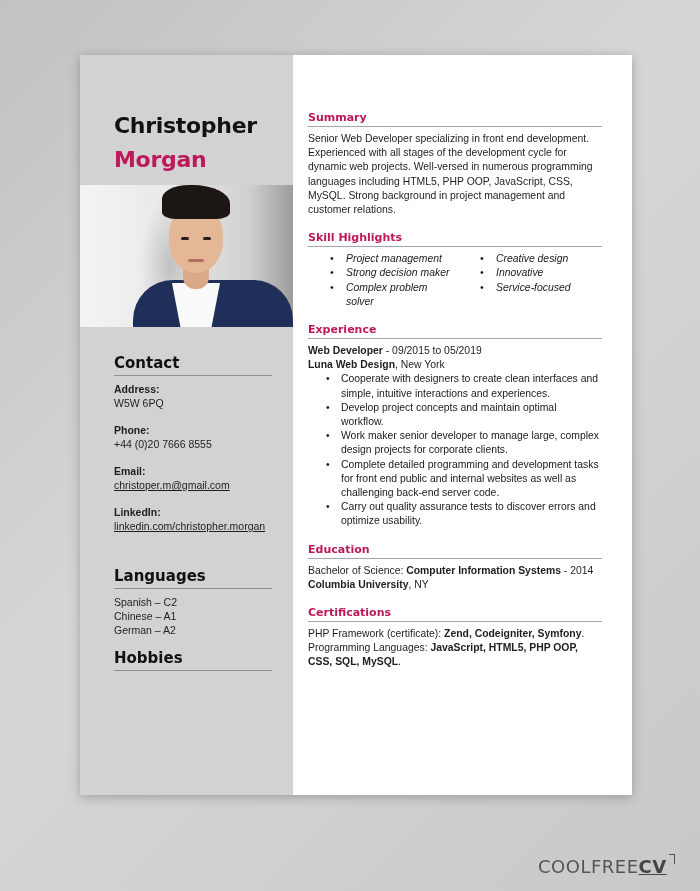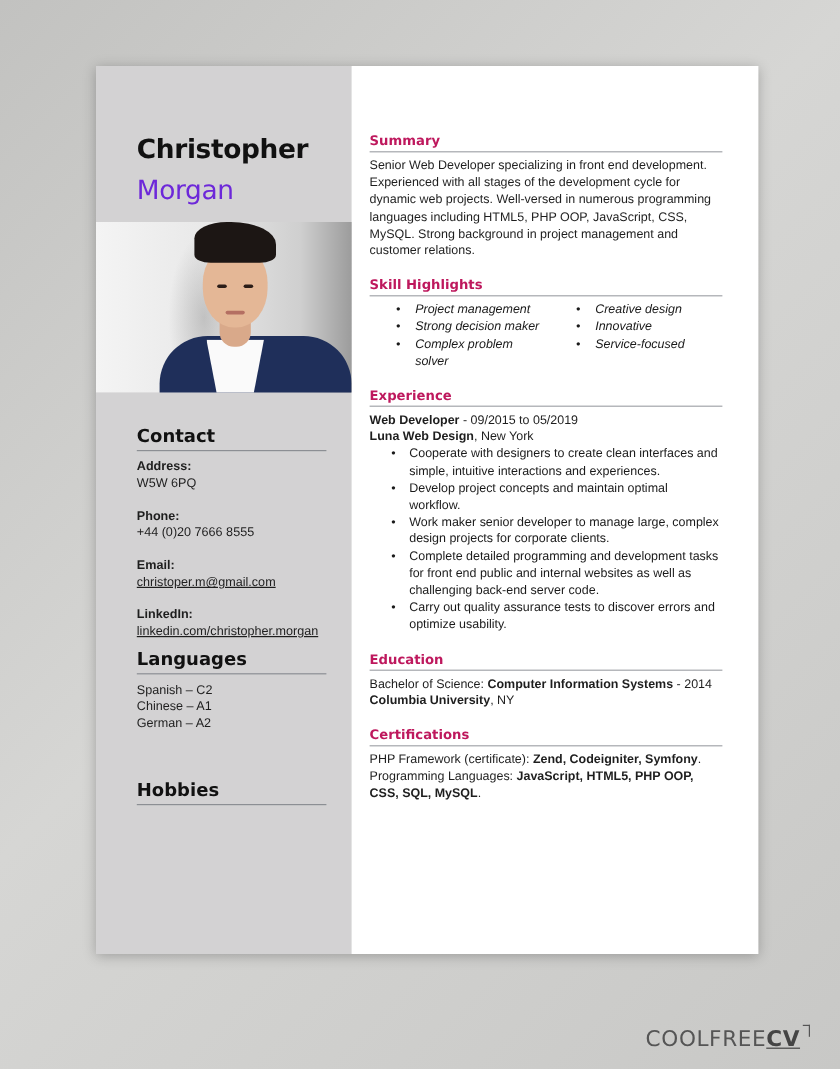--- a/index.html
+++ b/index.html
@@ -21,22 +21,22 @@
   }
   .main { flex:1; padding: 56px 30px 0 15px; }
 
   .name-first {
     position:absolute; left:34px; top:58px;
     font-family:"DejaVu Sans", sans-serif; font-weight:bold;
     font-size:22px; color:#111; letter-spacing:-0.3px;
   }
   .name-last {
     position:absolute; left:34px; top:92px;
-    font-family:"DejaVu Sans", sans-serif; font-weight:normal;
-    font-size:22px; color:#6d28d9; letter-spacing:-0.3px;
+    font-family:"DejaVu Sans", sans-serif; font-weight:bold;
+    font-size:22px; color:#be185d; letter-spacing:-0.3px;
   }
   .photo {
     position:absolute; left:0; top:130px; width:213px; height:142px;
     background: linear-gradient(90deg, #f4f4f4 0%, #e8e8e8 45%, #cfcfcf 80%, #9c9c9c 100%);
     overflow:hidden;
   }
   .photo .shadow { position:absolute; left:60px; top:10px; width:60px; height:140px;
     background: radial-gradient(ellipse at center, rgba(120,120,120,0.35) 0%, rgba(120,120,120,0) 70%); }
   .photo .jacket { position:absolute; left:53px; top:95px; width:160px; height:60px;
     background:#1f2f5a; border-radius:40px 40px 0 0; }
@@ -122,21 +122,21 @@
           <div class="lbl">Email:</div>
           <div class="ul">christoper.m@gmail.com</div>
         </div>
         <div class="contact-item">
           <div class="lbl">LinkedIn:</div>
           <div class="ul">linkedin.com/christopher.morgan</div>
         </div>
       </div>
     </div>
 
-    <div class="side-section" style="top:485px">
+    <div class="side-section" style="top:512px">
       <div class="side-h">Languages</div>
       <div class="side-text">
         <div>Spanish – C2</div>
         <div>Chinese – A1</div>
         <div>German – A2</div>
       </div>
     </div>
 
     <div class="side-section" style="top:594px">
       <div class="side-h">Hobbies</div>

